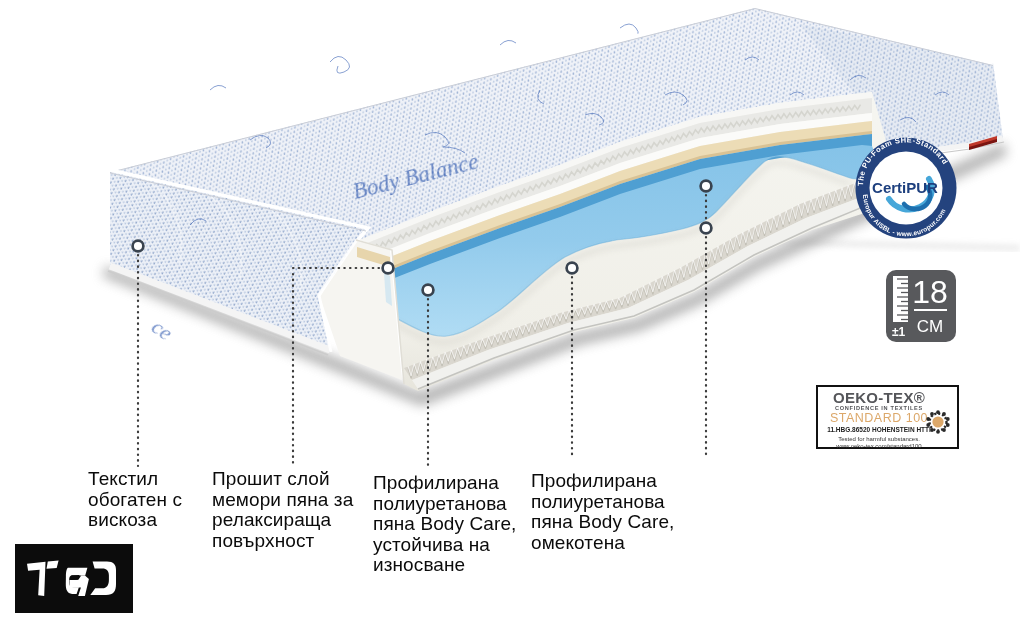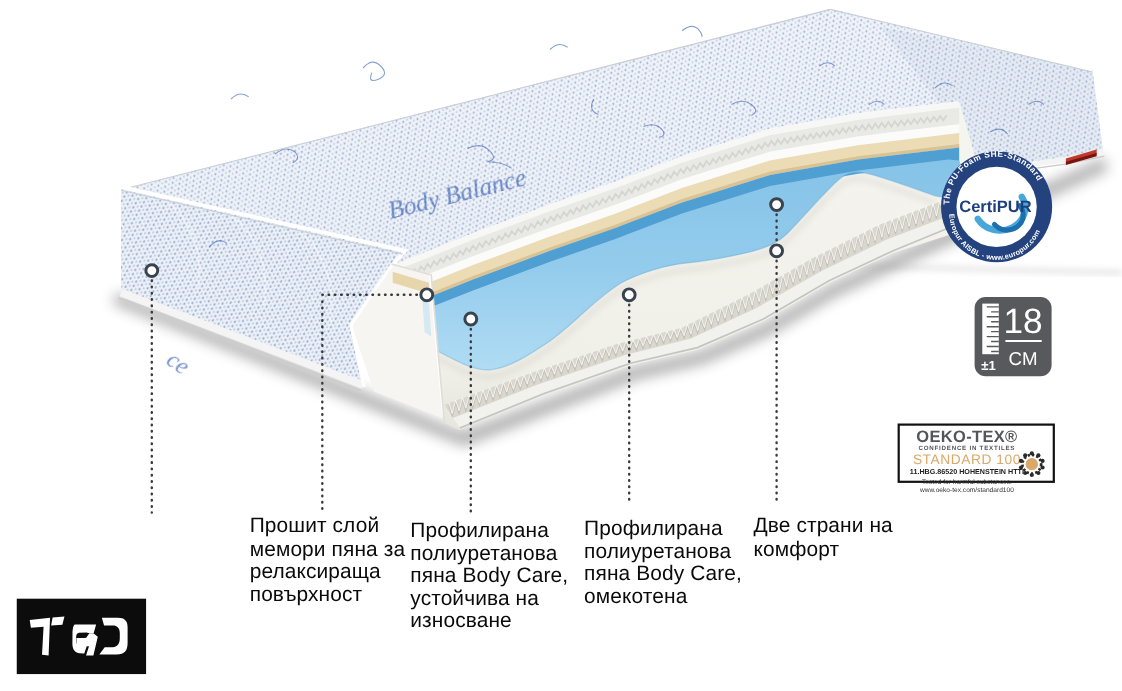--- a/index.html
+++ b/index.html
@@ -203,21 +203,21 @@
           <line x1="15" y1="49.5" x2="22" y2="49.5"></line>
 </g>
 <text x="6" y="66" font-family="Liberation Sans, sans-serif" font-size="12" font-weight="bold" fill="#ffffff">±1</text>
 
 <text x="44" y="33" text-anchor="middle" font-family="Liberation Sans, sans-serif" font-size="32" fill="#ffffff">18</text>
 <line x1="28" y1="40" x2="61" y2="40" stroke="#ffffff" stroke-width="2"></line>
 
 <text x="44" y="62" text-anchor="middle" font-family="Liberation Sans, sans-serif" font-size="17" fill="#ffffff">CM</text>
 </svg>
 </div>
-<div style="position:absolute;left:816px;top:385px;width:143px;height:54px;background:#ffffff;border:2.5px solid #111111;box-sizing:border-box;font-family:'Liberation Sans',sans-serif">
+<div style="position:absolute;left:816px;top:385px;width:143px;height:64px;background:#ffffff;border:2.5px solid #111111;box-sizing:border-box;font-family:'Liberation Sans',sans-serif">
 <div style="position:absolute;left:0;top:0;width:122px;text-align:center">
 
 <div style="font-size:15px;font-weight:bold;color:#55565a;letter-spacing:0.3px;margin-top:3px;line-height:15px">OEKO-TEX®</div>
 
 <div style="font-size:5.6px;font-weight:bold;color:#55565a;letter-spacing:0.7px;line-height:6px">CONFIDENCE IN TEXTILES</div>
 
 <div style="font-size:12.5px;font-weight:normal;color:#dca86a;letter-spacing:0.5px;line-height:13px;margin-top:1px">STANDARD 100</div>
 
 <div style="font-size:6.5px;font-weight:bold;color:#222;line-height:7px;margin-top:1px">11.HBG.86520 HOHENSTEIN HTTI</div>
 
@@ -255,20 +255,20 @@
 <path d="M52.9,23.8 L72.4,23.8 L70.2,31.4 L57,31.4 C54.8,31.5 54.2,33 54.2,35.5 L54.2,39 C54.2,41.9 55.5,43.2 58.6,43.2 L63.9,43.2 L61.6,50 L57.1,49.9 C52.2,49.2 50.7,45.4 50.8,39.9 L50.9,32.9 C51,27.5 51.6,24.8 52.9,23.8 Z"></path>
 
 <path d="M54.5,36 L63.4,35.8 L66.2,31.6 L69.9,31.6 L73.9,34.9 L69.9,52 L63.2,52 L65.9,43.5 L54.5,43.7 Z"></path>
 
 <path d="M56.4,31.2 L64.6,31.1 L62.6,35.8 L55.6,35.9 Z" fill="#0c0c0c"></path>
 
 <path d="M77.6,17.5 L92,17.5 C98.5,17.5 101,20.5 101,26 L101,40 C101,47.5 98.5,50.9 91,50.9 L75.3,50.9 L80.2,44.3 L87.5,44.3 C91.5,44.3 93.9,41.5 93.9,36 L93.9,31.5 C93.9,27 91.5,24.6 87.5,24.6 L79.6,24.6 Z"></path>
 </g>
 </svg>
 
-
-<div class="lbl" style="left:227px;top:469px">Прошит слой<br>мемори пяна за<br>релаксираща<br>повърхност</div>
+<div class="lbl" style="left:88px;top:469px">Текстил<br>обогатен с<br>вискоза</div>
+
+<div class="lbl" style="left:212px;top:469px">Прошит слой<br>мемори пяна за<br>релаксираща<br>повърхност</div>
 
 <div class="lbl" style="left:373px;top:473px">Профилирана<br>полиуретанова<br>пяна Body Care,<br>устойчива на<br>износване</div>
 
 <div class="lbl" style="left:531px;top:471px">Профилирана<br>полиуретанова<br>пяна Body Care,<br>омекотена</div>
 
-<div class="lbl" style="left:685px;top:469px">Две страни на<br>комфорт</div>
 </div>
 </body></html>

